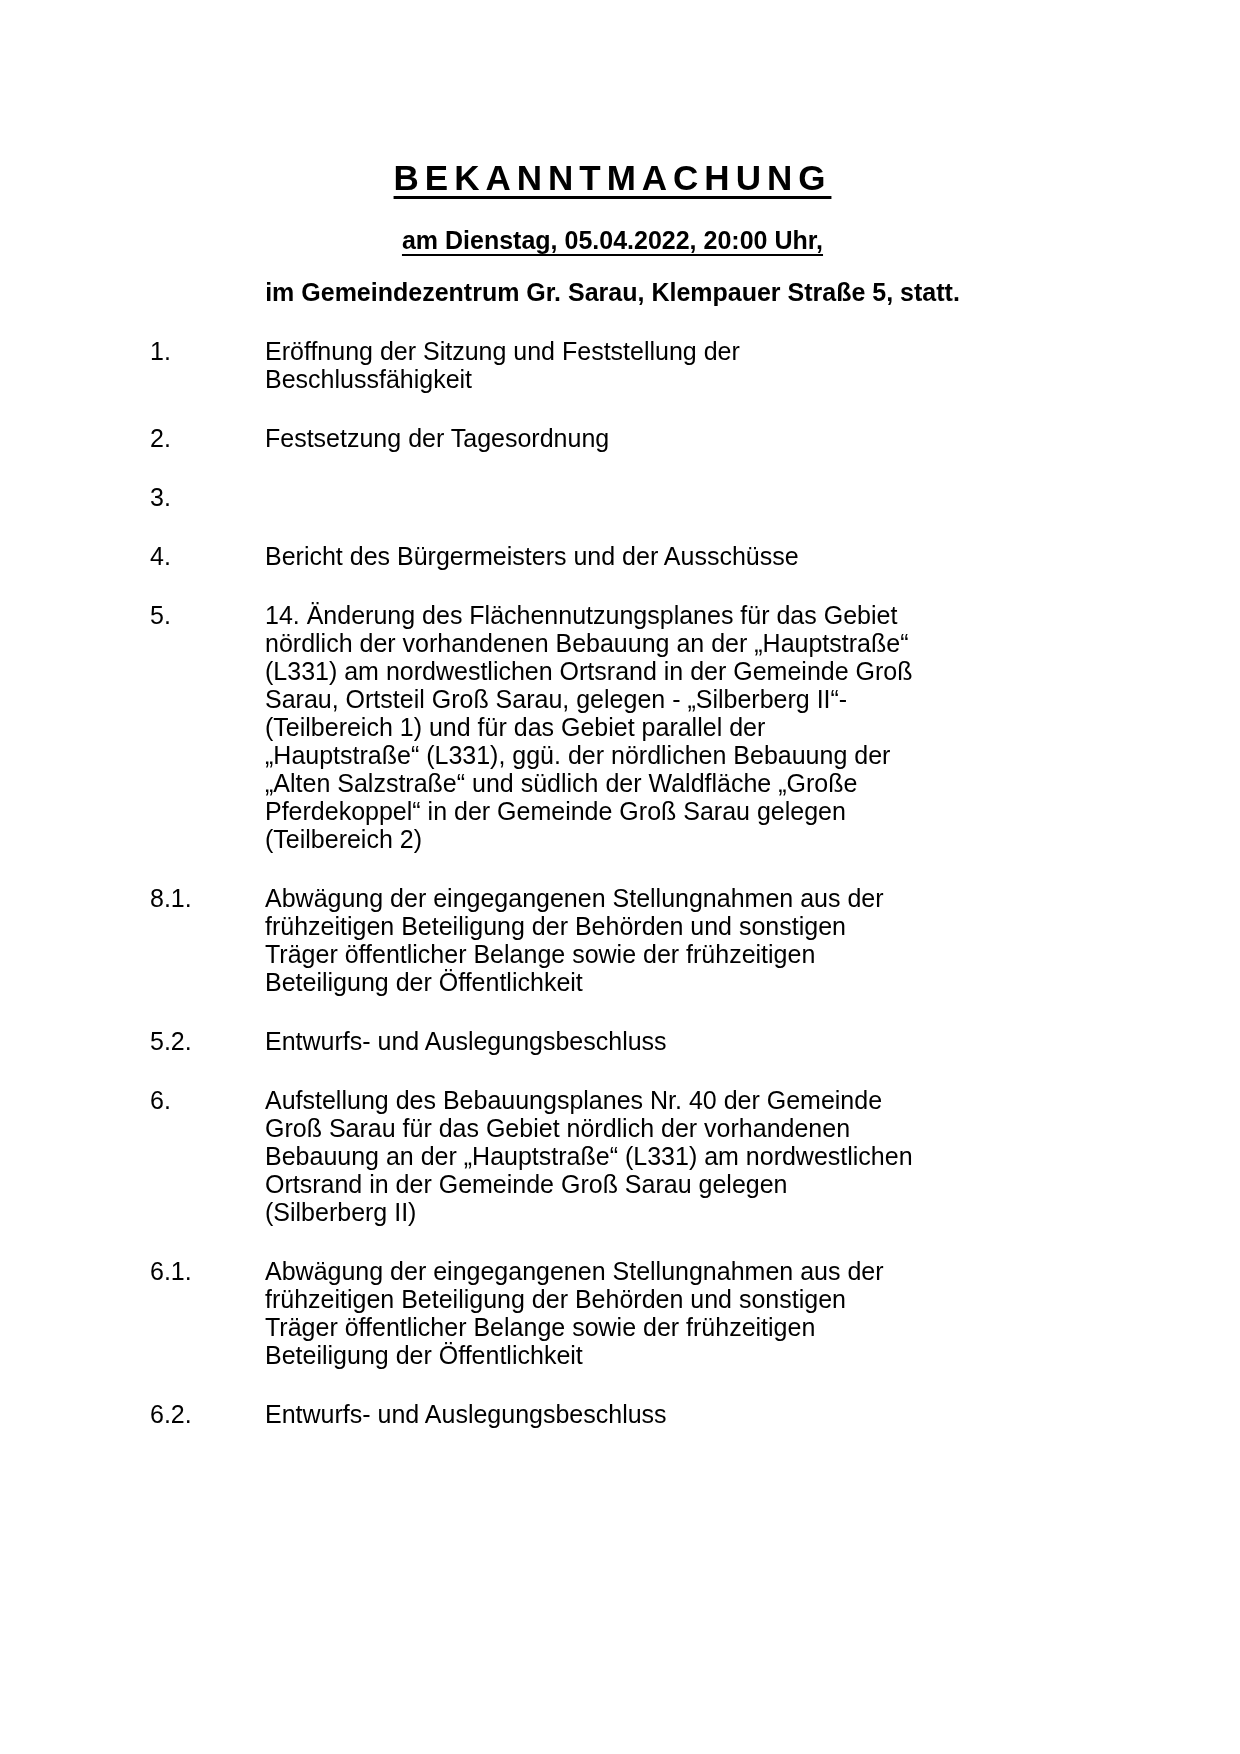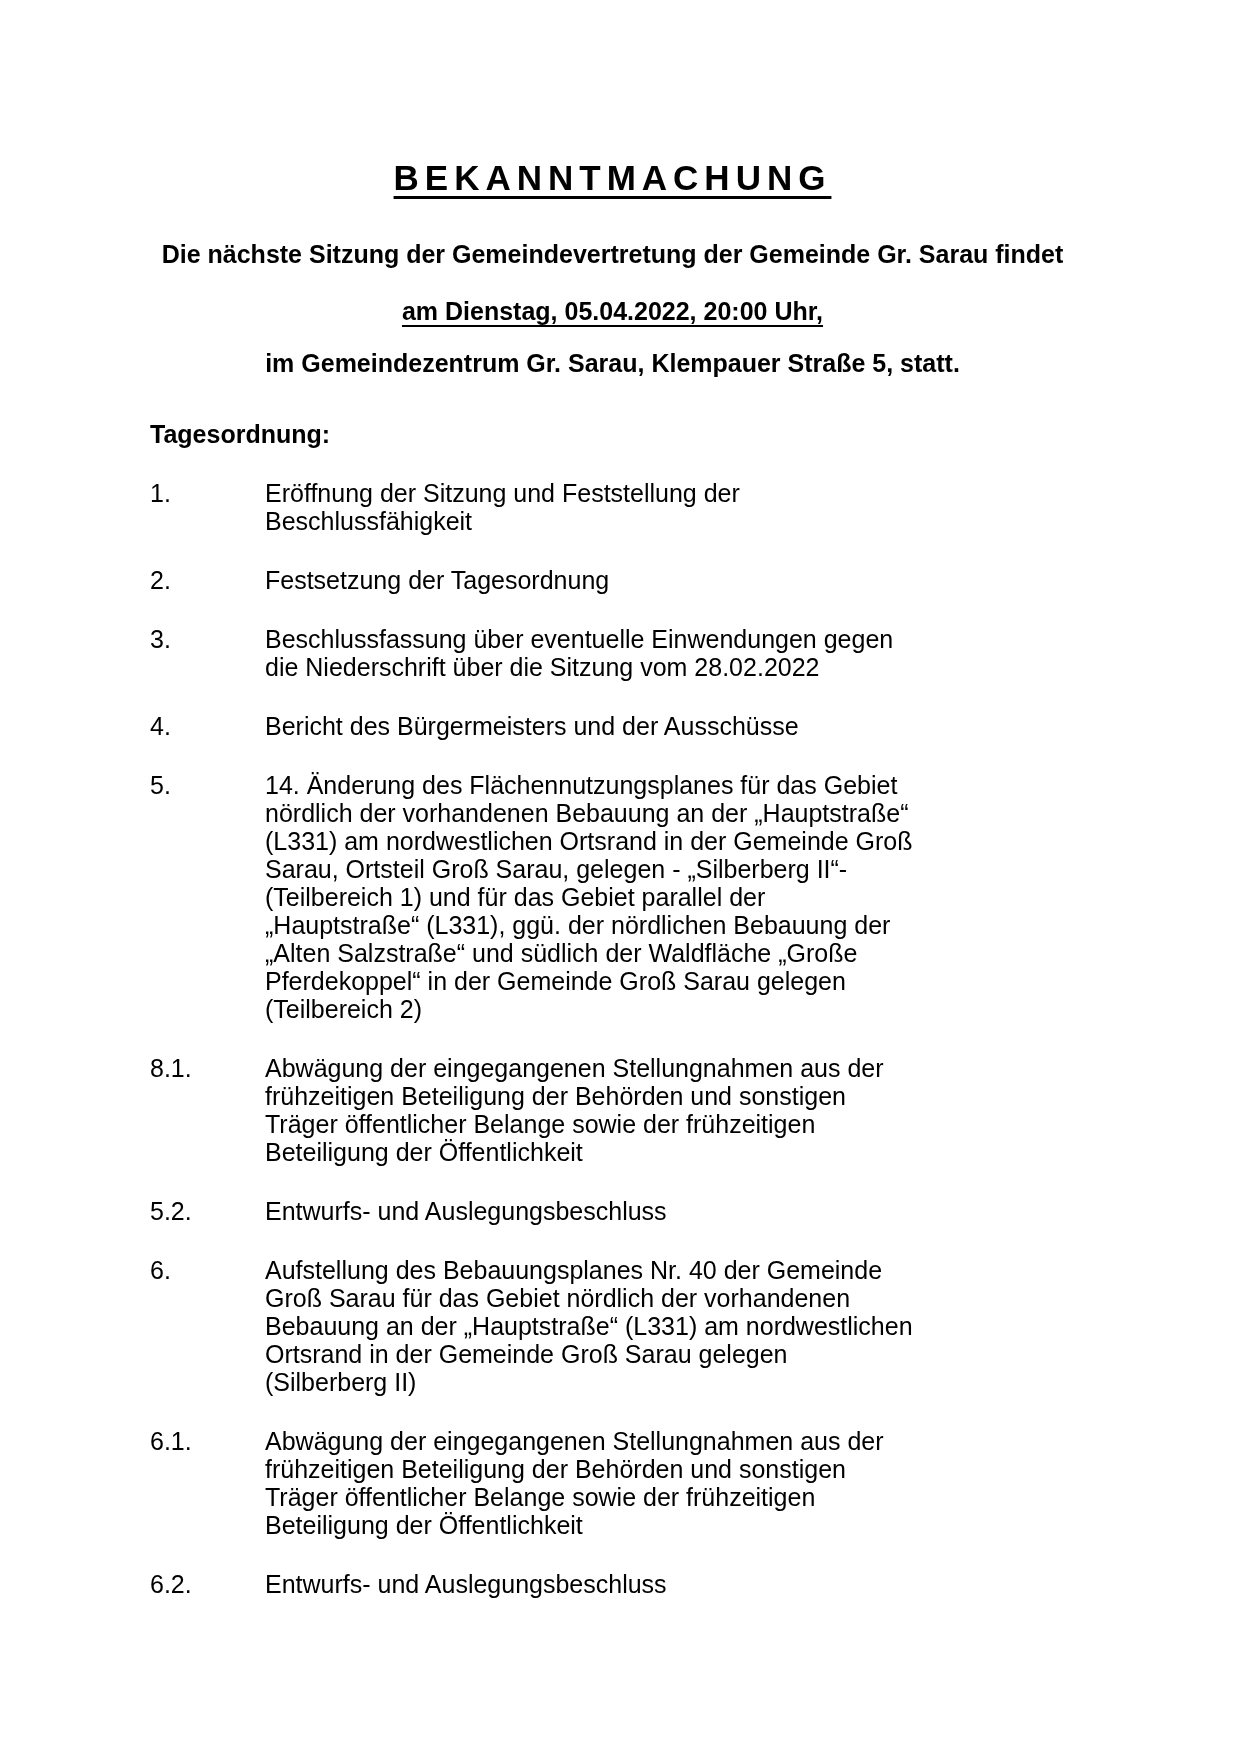--- a/index.html
+++ b/index.html
@@ -71,45 +71,41 @@
     white-space: pre-line;
   }
 </style>
 </head>
 <body>
 
 <div class="page">
 
   <h1 class="title">BEKANNTMACHUNG</h1>
 
-  <p class="intro intro-1">Die nächste Sitzung der Gemeindevertretung der Gemeinde Gr. Sarau findet</p>
 
   <p class="intro intro-2">am Dienstag, 05.04.2022, 20:00 Uhr,</p>
 
   <p class="intro intro-3">im Gemeindezentrum Gr. Sarau, Klempauer Straße 5, statt.</p>
 
-  <p class="agenda-heading">Tagesordnung:</p>
 
   <div class="agenda">
 
     <div class="agenda-row">
       <div class="agenda-num">1.</div>
       <div class="agenda-text">Eröffnung der Sitzung und Feststellung der
 Beschlussfähigkeit</div>
     </div>
 
     <div class="agenda-row">
       <div class="agenda-num">2.</div>
       <div class="agenda-text">Festsetzung der Tagesordnung</div>
     </div>
 
     <div class="agenda-row">
       <div class="agenda-num">3.</div>
-      <div class="agenda-text">Beschlussfassung über eventuelle Einwendungen gegen
-die Niederschrift über die Sitzung vom 28.02.2022</div>
     </div>
 
     <div class="agenda-row">
       <div class="agenda-num">4.</div>
       <div class="agenda-text">Bericht des Bürgermeisters und der Ausschüsse</div>
     </div>
 
     <div class="agenda-row">
       <div class="agenda-num">5.</div>
       <div class="agenda-text">14. Änderung des Flächennutzungsplanes für das Gebiet

